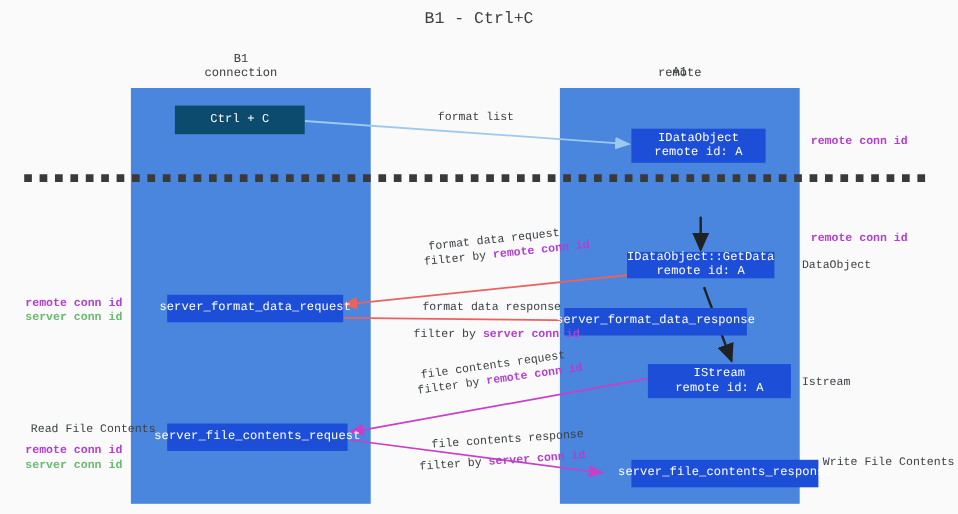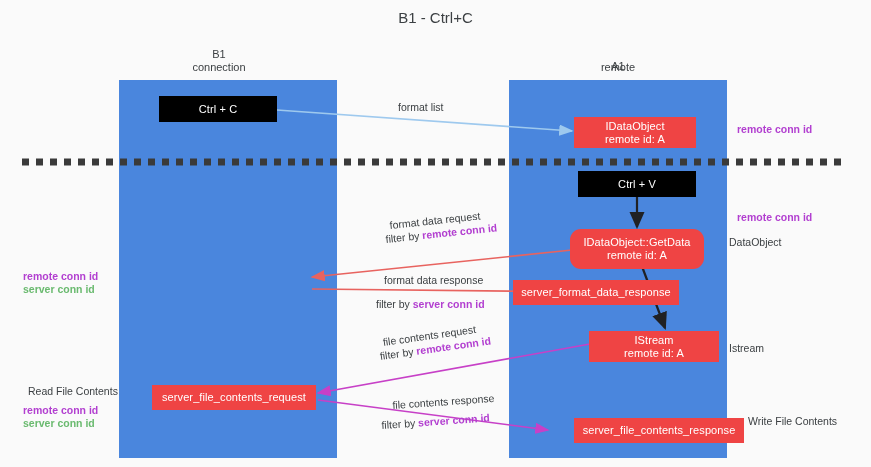--- a/index.html
+++ b/index.html
@@ -4,38 +4,38 @@
 <style>
   html,body{margin:0;padding:0;}
   body{
     width:871px;height:467px;
     background:#fafafa;
     font-family:"Liberation Sans", sans-serif;
     color:#3c4043;
     overflow:hidden;
     position:relative;
   }
-  #stage{position:absolute;left:0;top:0;width:871px;height:467px;}
+  #stage{position:absolute;left:0;top:0;width:871px;height:467px;font-family:Liberation Mono, monospace;}
 
   .lane{position:absolute;background:#4a86dd;}
   .lane-title{position:absolute;text-align:center;font-size:11px;line-height:13px;color:#3c4043;}
 
   .node{
     position:absolute;
     box-sizing:border-box;
     display:flex;flex-direction:column;
     align-items:center;justify-content:center;
     color:#ffffff;
     font-size:11px;
     line-height:13px;
     text-align:center;
     letter-spacing:0.1px;
   }
-  .node.green{background:#000000;}
-  .node.orange{background:#ef4444;}
+  .node.green{background:#0c4a6e;}
+  .node.orange{background:#1d4ed8;}
 
   .edge-label{
     position:absolute;
     font-size:10.5px;
     line-height:13px;
     color:#3c4043;
     white-space:nowrap;
   }
   .edge-label .hl-remote{color:#b23fd0;font-weight:bold;}
   .edge-label .hl-server{color:#b23fd0;font-weight:bold;}
@@ -108,29 +108,29 @@
 
   <div class="node green" style="left:159px;top:96px;width:118px;height:26px;">
     <span>Ctrl + C</span>
   </div>
 
   <div class="node orange" style="left:574px;top:117px;width:122px;height:31px;">
     <span>IDataObject</span>
     <span>remote id: A</span>
   </div>
 
-  <div class="node green" style="left:578px;top:171px;width:118px;height:26px;">
-    <span>Ctrl + V</span>
-  </div>
 
-  <div class="node orange" style="left:570px;top:229px;width:134px;height:40px;border-radius:11px;">
+  <div class="node orange" style="left:570px;top:229px;width:134px;height:24px;">
     <span>IDataObject::GetData</span>
     <span>remote id: A</span>
   </div>
 
+  <div class="node orange" style="left:152px;top:268px;width:160px;height:25px;">
+    <span>server_format_data_request</span>
+  </div>
 
   <div class="node orange" style="left:513px;top:280px;width:166px;height:25px;">
     <span>server_format_data_response</span>
   </div>
 
   <div class="node orange" style="left:589px;top:331px;width:130px;height:31px;">
     <span>IStream</span>
     <span>remote id: A</span>
   </div>
 

